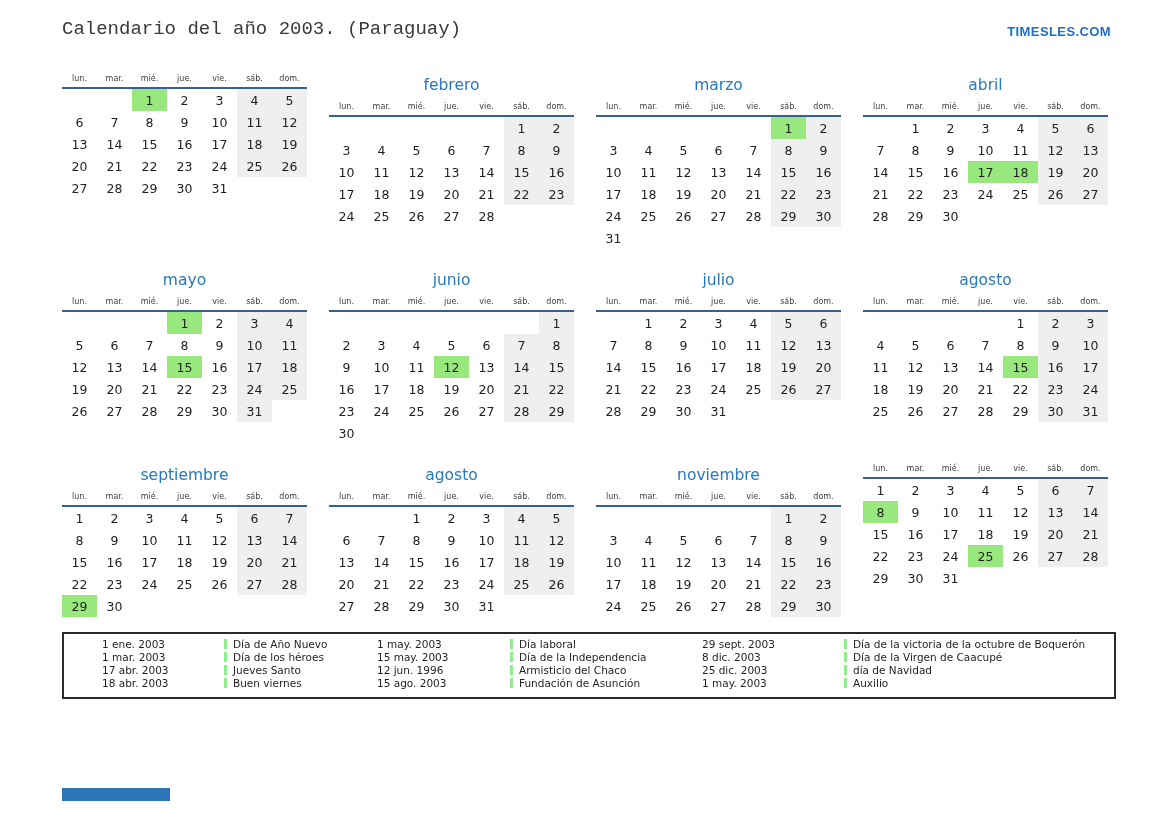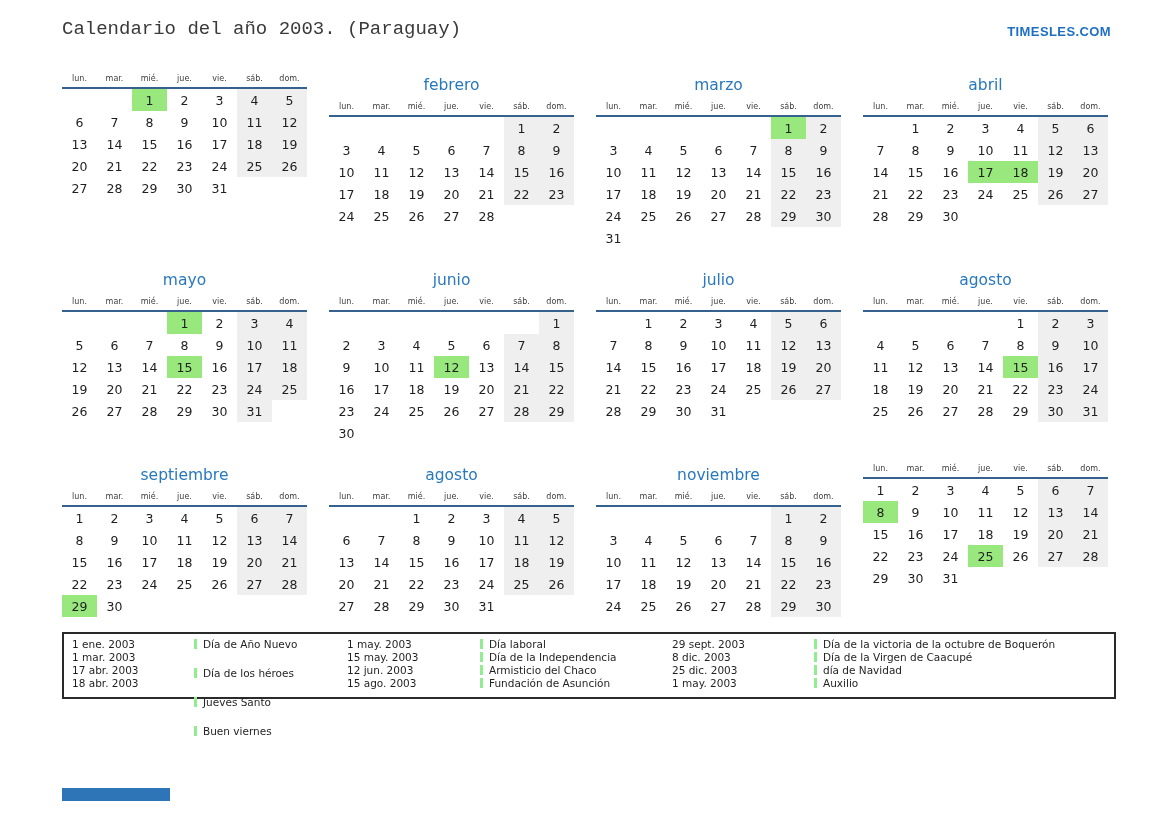--- a/index.html
+++ b/index.html
@@ -40,22 +40,22 @@
   td.holiday{background:var(--holiday-green,#98e87e);}
   .legend{
     position:absolute;left:62px;top:632px;width:1042px;height:59px;
     border:2px solid #2a2a2a;background:#fff;
     display:flex;align-items:flex-start;padding:4px 0 0 8px;box-sizing:content-box;
     font-size:10.5px;
   }
   .legend-group{display:flex;}
   .lg-col{display:flex;flex-direction:column;}
   .lg-line{line-height:13px;height:13px;white-space:nowrap;}
-  .g1 .col-dates{width:122px;}
-  .g1 .col-names{width:153px;gap:16px;}
+  .g1 .col-dates{width:122px;margin-left:30px;}
+  .g1 .col-names{width:153px;}
   .g2 .col-dates{width:133px;}
   .g2 .col-names{width:192px;}
   .g3 .col-dates{width:142px;}
   .g3 .col-names{width:280px;}
   .tick{
     display:inline-block;width:3px;height:10px;margin-right:6px;
     background:var(--tick-green,#90ee90);vertical-align:-1px;
   }
   .footer-bar{
     position:absolute;left:62px;top:788px;width:108px;height:13px;
@@ -855,21 +855,21 @@
         <div class="lg-line"><span class="tick"></span><span>Día de Año Nuevo</span></div>
         <div class="lg-line"><span class="tick"></span><span>Día de los héroes</span></div>
         <div class="lg-line"><span class="tick"></span><span>Jueves Santo</span></div>
         <div class="lg-line"><span class="tick"></span><span>Buen viernes</span></div>
       </div>
     </div>
     <div class="legend-group g2">
       <div class="lg-col col-dates">
         <div class="lg-line">1 may. 2003</div>
         <div class="lg-line">15 may. 2003</div>
-        <div class="lg-line">12 jun. 2003</div>
+        <div class="lg-line">12 jun. 1996</div>
         <div class="lg-line">15 ago. 2003</div>
       </div>
       <div class="lg-col col-names">
         <div class="lg-line"><span class="tick"></span><span>Día laboral</span></div>
         <div class="lg-line"><span class="tick"></span><span>Día de la Independencia</span></div>
         <div class="lg-line"><span class="tick"></span><span>Armisticio del Chaco</span></div>
         <div class="lg-line"><span class="tick"></span><span>Fundación de Asunción</span></div>
       </div>
     </div>
     <div class="legend-group g3">

